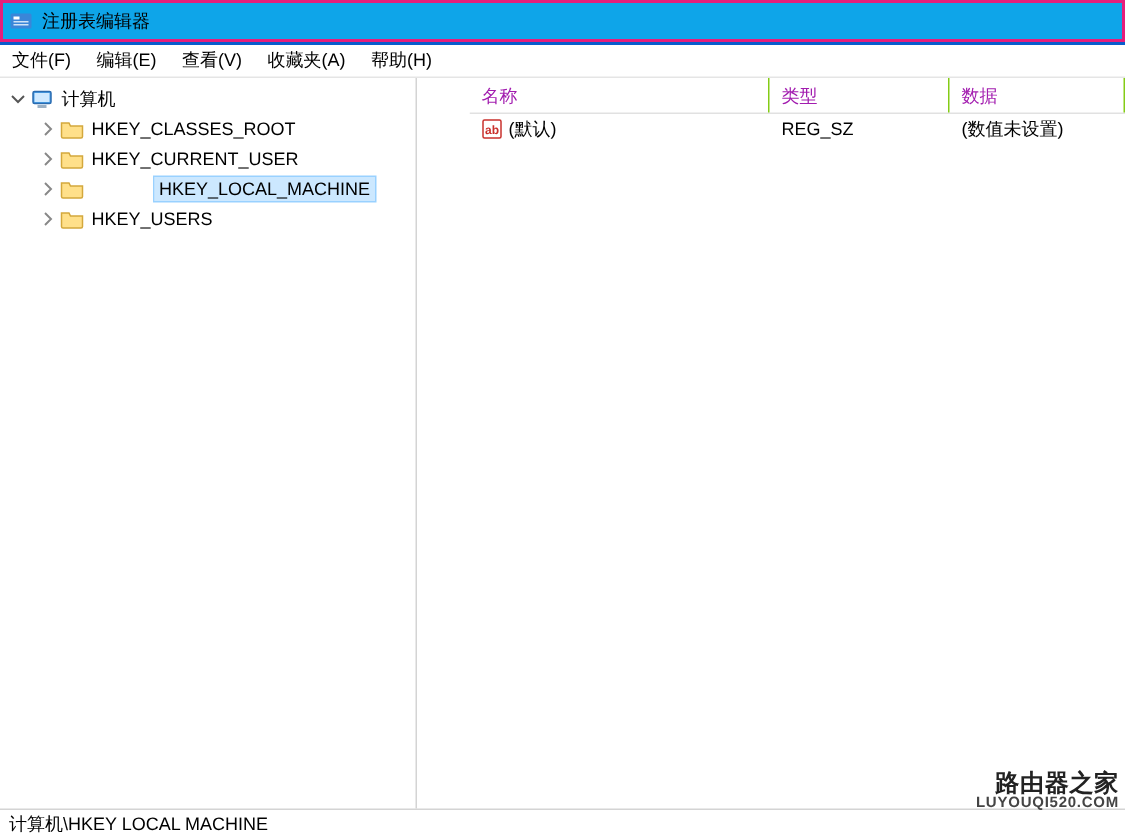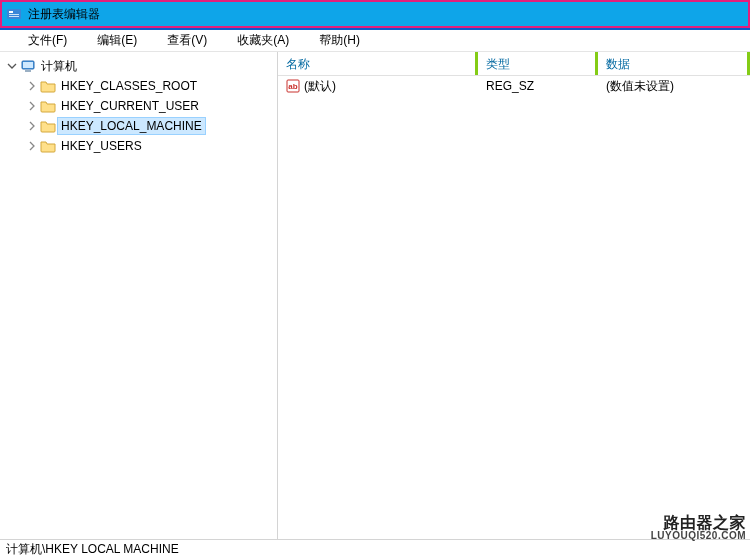--- a/index.html
+++ b/index.html
@@ -4,36 +4,36 @@
 <style>
   * { box-sizing: border-box; font-family: "Segoe UI", Tahoma, sans-serif; }
   body { margin: 0; width: 750px; height: 559px; background: #fff; overflow: hidden; font-size: 12px; color: #000; }
 
   .titlebar { height: 28px; background: #0ea5e9; border: 2px solid #e61e7b; display: flex; align-items: center; padding: 0 4px; gap: 6px; }
   .appicon { width: 16px; height: 16px; display: flex; align-items: center; justify-content: center; }
   .titletext { font-size: 12px; }
 
   .toprule { height: 2px; background: #0a5ccc; }
 
-  .menubar { height: 22px; display: flex; align-items: center; padding: 0 22px; gap: 18px; border-bottom: 1px solid #e5e5e5; }
+  .menubar { height: 22px; display: flex; align-items: center; padding: 0 2px; gap: 5px; border-bottom: 1px solid #e5e5e5; }
   .menu-item { padding: 2px 6px; cursor: default; }
 
-  .workspace { display: flex; height: calc(559px - 28px - 2px - 22px - 20px); }
+  .workspace { display: flex; height: calc(559px - 28px - 2px - 22px - 20px); gap: 35px; }
   .tree { width: 278px; border-right: 1px solid #d4d4d4; overflow: auto; padding: 4px 2px; }
   .list { flex: 1; overflow: auto; }
 
   .tree-row { display: flex; align-items: center; height: 20px; gap: 2px; padding-left: 4px; }
   .tree-row.depth1 { padding-left: 24px; }
-  .tree-row.sel .label { background: #cce8ff; outline: 1px solid #99d1ff; }
+  .tree-row.sel .label { background: #cce8ff; outline: 1px solid #99d1ff; margin-left: 45px; }
   .expander { width: 12px; height: 12px; display: flex; align-items: center; justify-content: center; font-size: 9px; color: #555; }
   .node-icon { width: 16px; height: 16px; display: flex; align-items: center; justify-content: center; }
   .label { padding: 1px 3px; }
 
   .list-header { display: flex; height: 24px; border-bottom: 1px solid #e1e1e1; }
-  .list-header .col { padding: 4px 8px; border-right: 3px solid #84cc16; color: #0369a1; font-size: 12px; }
+  .list-header .col { padding: 4px 8px; border-right: 1px solid #84cc16; color: #a21caf; font-size: 12px; }
   .col-name { width: 200px; }
   .col-type { width: 120px; }
   .col-data { flex: 1; }
 
   .list-row { display: flex; height: 20px; align-items: center; }
   .list-row .cell { padding: 2px 8px; }
   .cell-name { width: 200px; display: flex; align-items: center; gap: 4px; }
   .cell-type { width: 120px; }
   .cell-data { flex: 1; }
 

